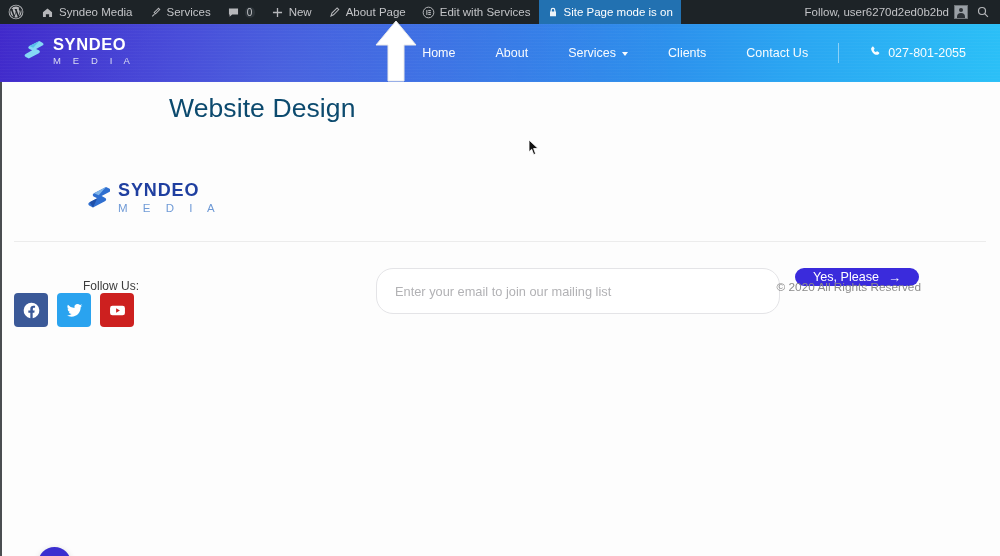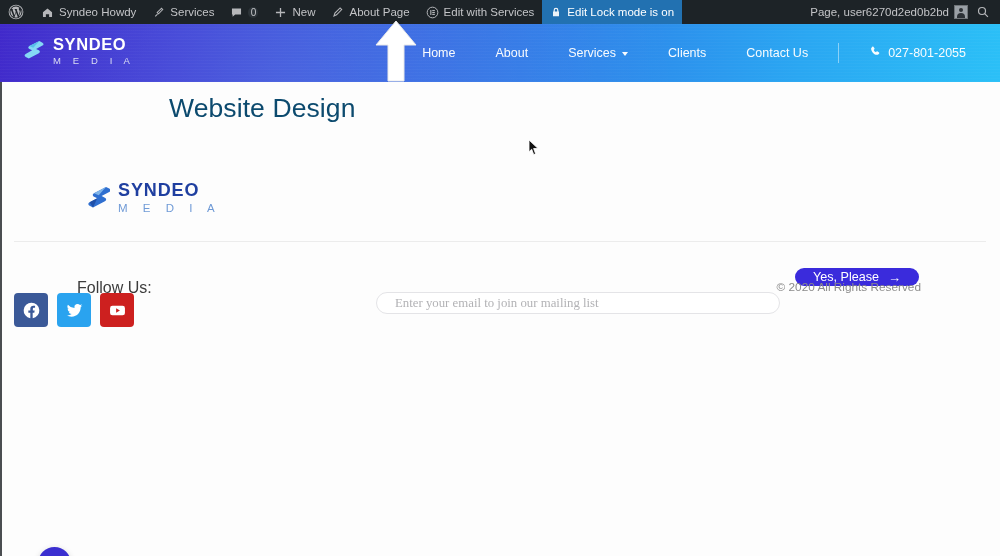--- a/index.html
+++ b/index.html
@@ -104,39 +104,39 @@
 
   
   .subscribe-row { position: absolute; left: 0; top: 94px; width: 1000px; height: 62px; }
   .foot-logo { position: absolute; left: 84px; top: 5px; display: flex; align-items: center; gap: 8px; }
   .foot-mark { width: 26px; height: 27px; display: block; }
   .foot-words { line-height: 1; }
   .foot-name { display: block; font-size: 18px; font-weight: bold; color: #1f3fa0; letter-spacing: .9px; }
   .foot-sub { display: block; font-size: 11.5px; color: #6f9ad6; letter-spacing: 6px; margin-top: 4px; }
 
   .email-field {
-    position: absolute; left: 376px; top: 186px; width: 404px; height: 22px;
+    position: absolute; left: 376px; top: 186px; width: 404px; height: 46px;
     border: 1px solid #e4e4e7; border-radius: 17px; background: #fff;
-    font-family: Liberation Serif, serif; font-size: 12.8px; color: #2a2a2a;
-    padding: 0 18px; outline: none; margin-top: 24px;
+    font-family: Liberation Sans, sans-serif; font-size: 12.8px; color: #2a2a2a;
+    padding: 0 18px; outline: none;
   }
   .email-field::placeholder { color: #b2b2b5; }
 
   .cta {
     position: absolute; left: 795px; top: 186px; width: 124px; height: 18px;
     background: #3a2bdc; border: none; border-radius: 18px; color: #ffffff;
     font-family: "Liberation Sans", sans-serif; font-size: 12.6px; cursor: pointer;
     display: inline-flex; align-items: center; justify-content: center; gap: 9px;
   }
   .cta .arrow { font-size: 13px; line-height: 1; }
 
   .divider { position: absolute; left: 14px; top: 159px; width: 972px; height: 1px; background: #ececec; }
 
   
-  .follow-label { position: absolute; left: 77px; top: 197px; font-size: 16px; color: #3c3c3c; }
+  .follow-label { position: absolute; left: 83px; top: 197px; font-size: 12px; color: #3c3c3c; }
   .socials { position: absolute; left: 14px; top: 211px; display: flex; gap: 9px; }
   .soc {
     width: 34px; height: 34px; border-radius: 4px;
     display: flex; align-items: center; justify-content: center; color: #fff;
   }
   .soc.fb { background: #3b5998; }
   .soc.tw { background: #2aa3ef; }
   .soc.yt { background: #cd201f; }
   .copyright {
     position: absolute; right: 79px; top: 198px; font-size: 11.8px; color: #8a8a8a; white-space: nowrap;
@@ -181,21 +181,21 @@
         </svg>
       </span>
     </div>
 
     <div class="ab-item">
       <span class="ab-icon">
         <svg width="13" height="13" viewBox="0 0 20 20" fill="#c3c4c7">
           <path d="M3 9.5 10 4l7 5.5V16a1 1 0 0 1-1 1h-3.5v-4.5h-5V17H4a1 1 0 0 1-1-1V9.5z"></path>
         </svg>
       </span>
-      <span>Syndeo Howdy</span>
+      <span>Syndeo Media</span>
     </div>
 
     <div class="ab-item">
       <span class="ab-icon">
         <svg width="13" height="13" viewBox="0 0 20 20" fill="none" stroke="#c3c4c7" stroke-width="1.6">
           <path d="M5 16l3.5-3.5M14.5 3.5 8 10l2 2 6.5-6.5z"></path>
         </svg>
       </span>
       <span>Services</span>
     </div>
@@ -239,27 +239,27 @@
       </span>
       <span>Edit with Services</span>
     </div>
 
     <div class="ab-item locked">
       <span class="ab-icon">
         <svg width="12" height="12" viewBox="0 0 20 20" fill="#ffffff">
           <path d="M6 9V7a4 4 0 0 1 8 0v2h1v8H5V9zm2 0h4V7a2 2 0 0 0-4 0z"></path>
         </svg>
       </span>
-      <span>Edit Lock mode is on</span>
+      <span>Site Page mode is on</span>
     </div>
 
     <div class="ab-spacer"></div>
 
     <div class="ab-item howdy">
-      <span>Page, user6270d2ed0b2bd</span>
+      <span>Follow, user6270d2ed0b2bd</span>
       <span class="ab-avatar"></span>
     </div>
 
     <div class="ab-item ab-search">
       <span class="ab-icon">
         <svg width="14" height="14" viewBox="0 0 20 20" fill="none" stroke="#c3c4c7" stroke-width="1.7">
           <circle cx="8.6" cy="8.6" r="5"></circle>
             <path d="M12.4 12.4 17 17"></path>
         </svg>
       </span>

